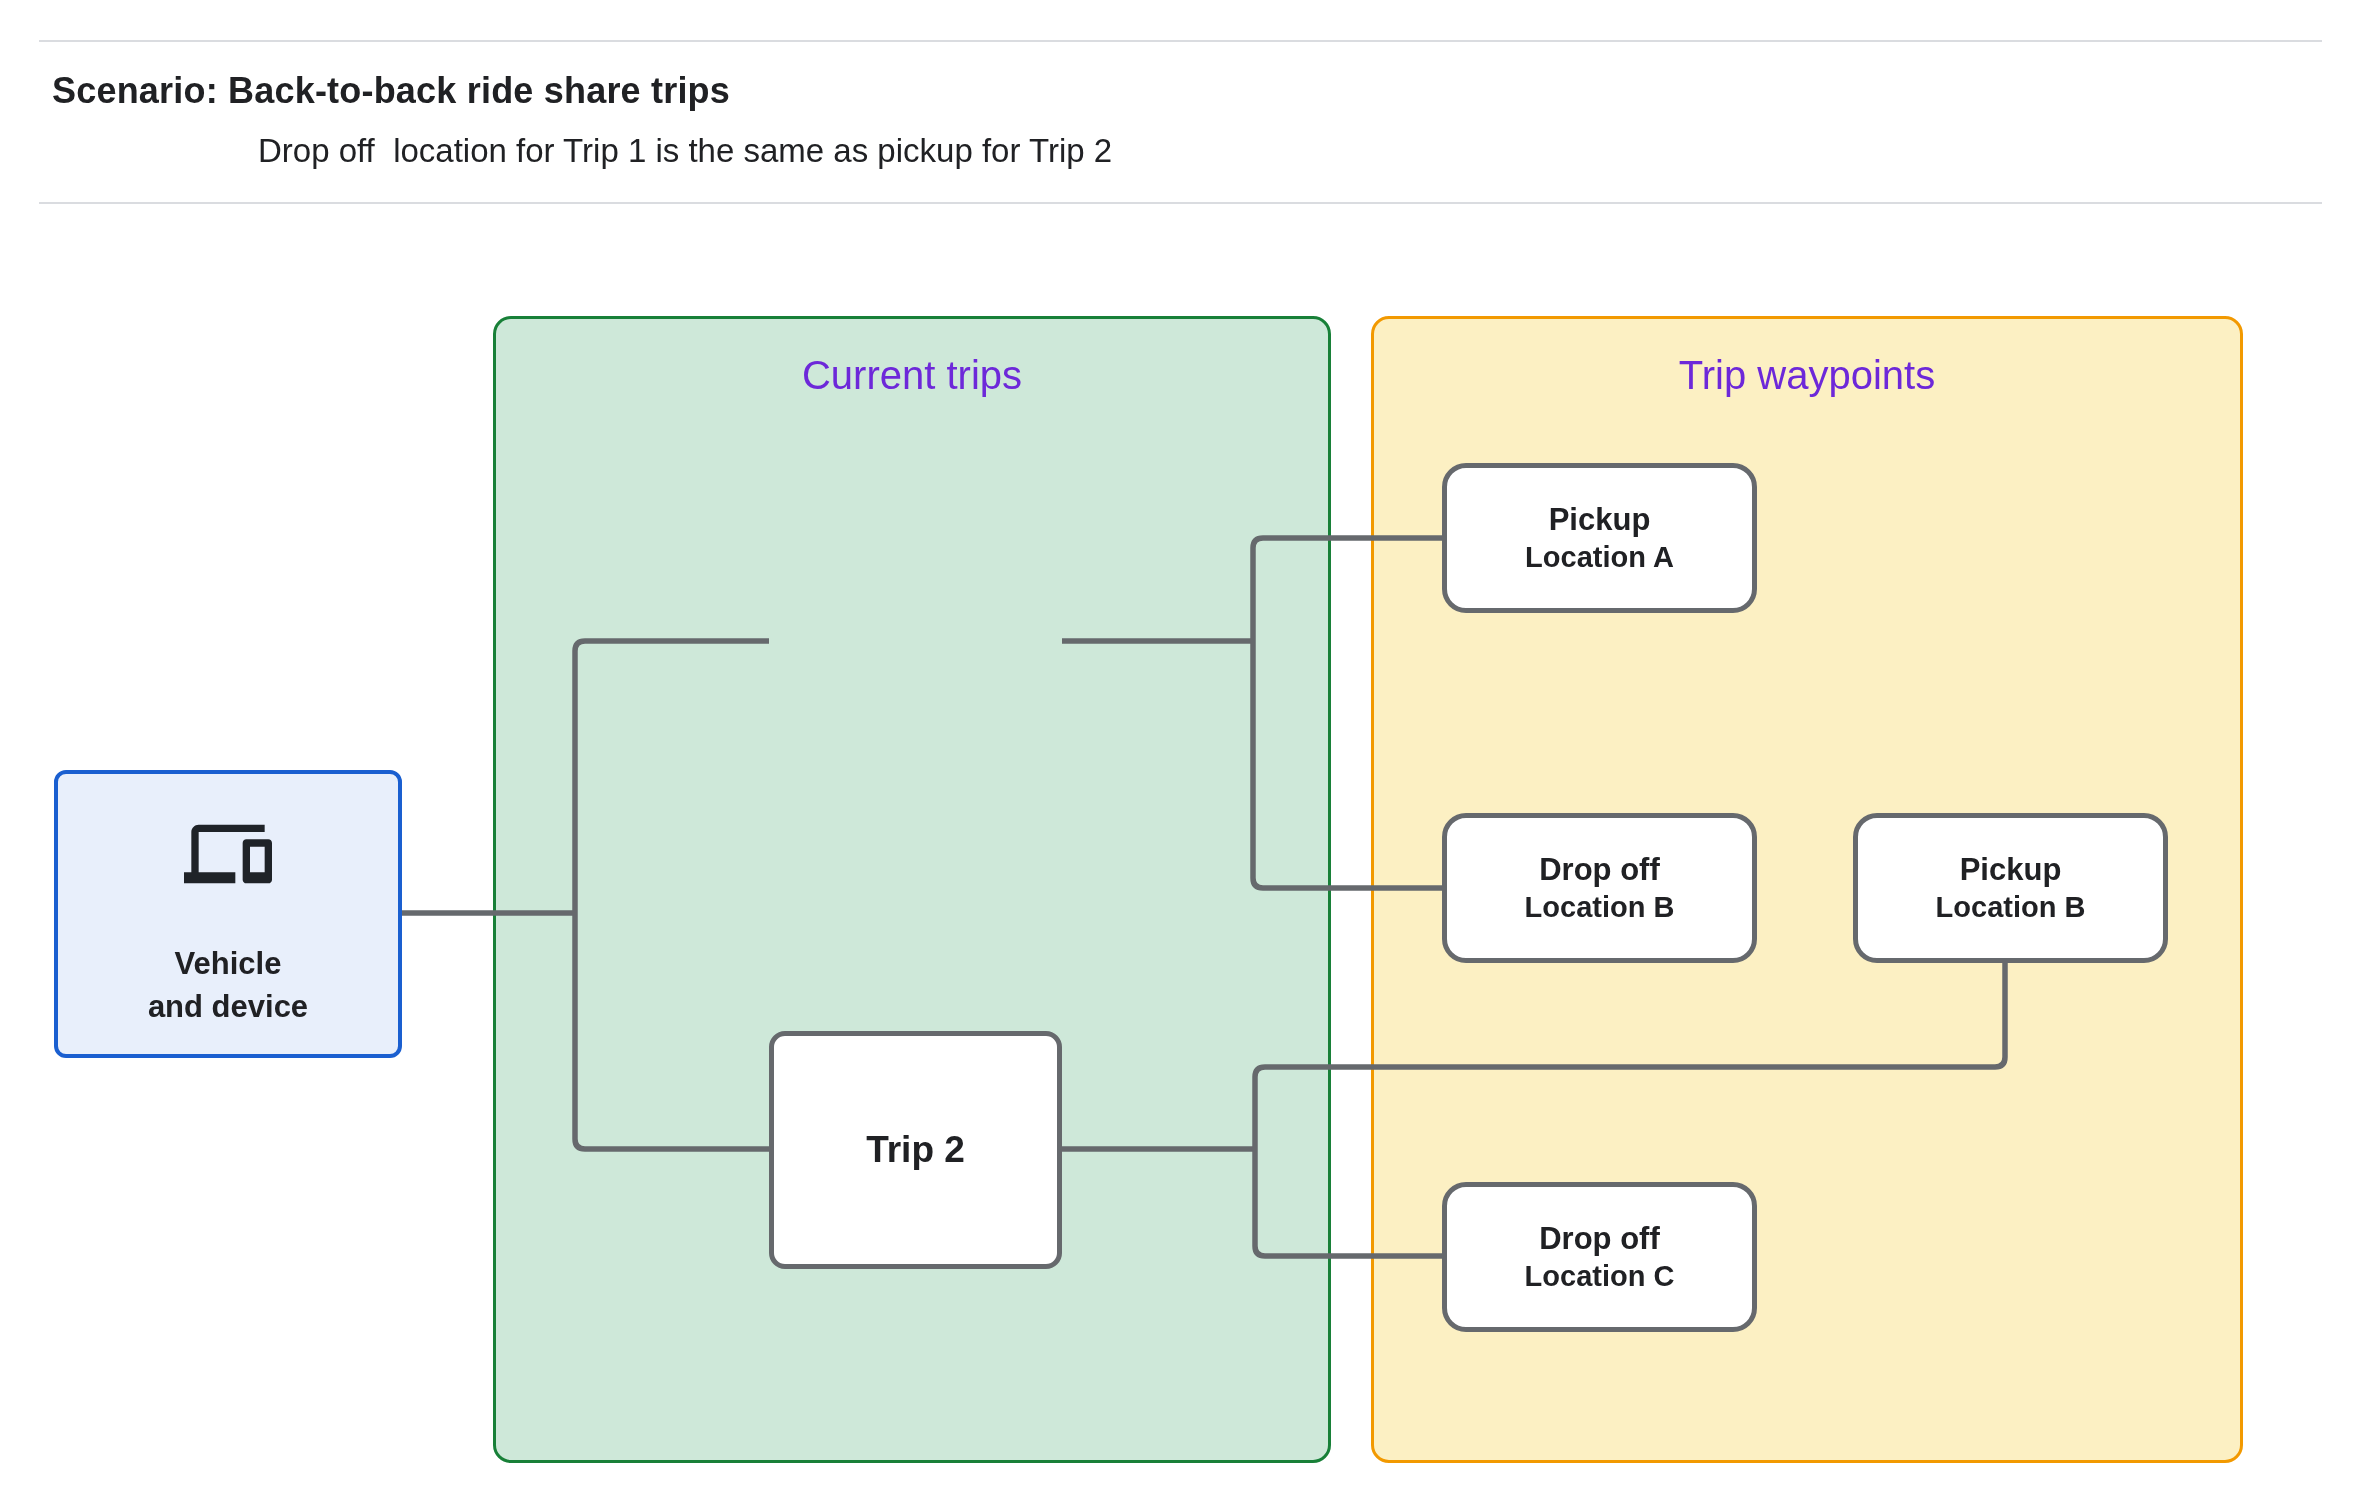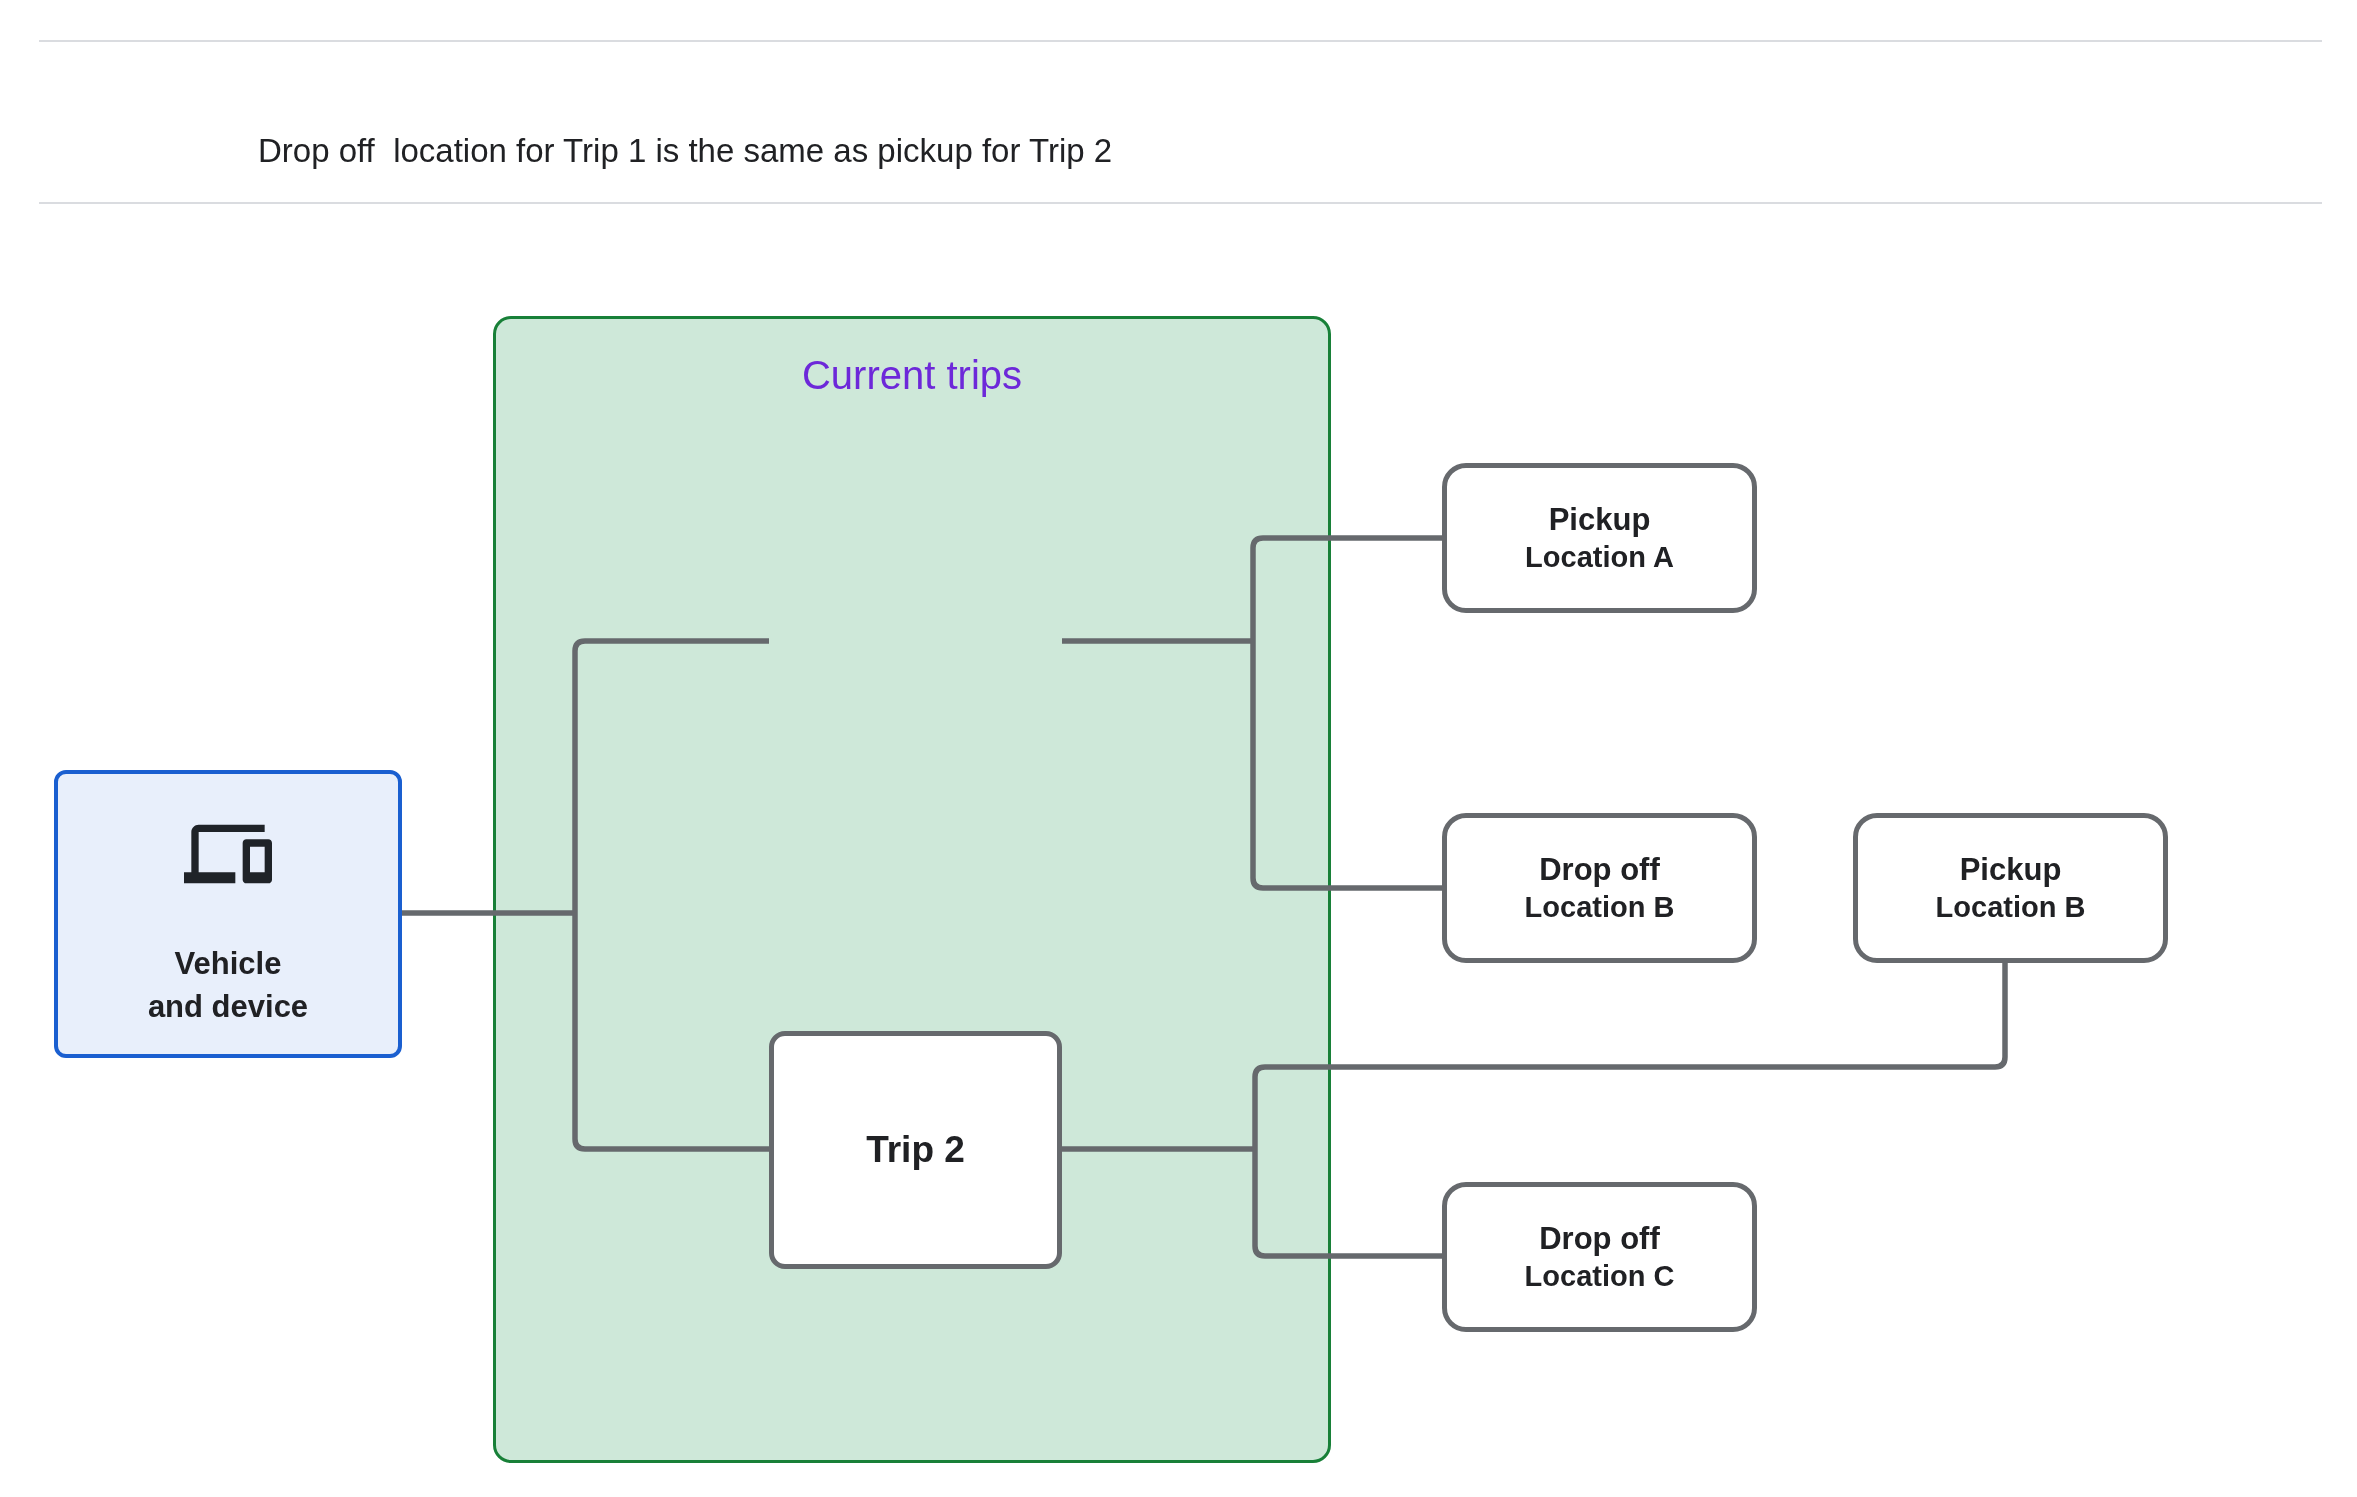--- a/index.html
+++ b/index.html
@@ -72,27 +72,31 @@
     position:absolute; left:0; right:0; top:168px; text-align:center;
     font-size:31px; font-weight:700; line-height:43px;
   }
 </style>
 </head>
 <body>
 
 <div class="canvas">
 
   <div class="rule top"></div>
+  <div class="hdr-title">Scenario: Back-to-back ride share trips</div>
   <div class="hdr-sub">Drop off  location for Trip 1 is the same as pickup for Trip 2</div>
   <div class="rule bottom"></div>
 
   <div class="group green">
     <div class="group-title">Current trips</div>
   </div>
 
+  <div class="group orange">
+    <div class="group-title">Trip waypoints</div>
+  </div>
 
   <svg class="wires" width="2357" height="1497" viewBox="0 0 2357 1497">
     <g fill="none" stroke="#66696d" stroke-width="5.5" stroke-linejoin="round">
       <path d="M769 641 H585 Q575 641 575 651 V1139 Q575 1149 585 1149 H769 M390 913 H575"></path>
       <path d="M1442 538 H1263 Q1253 538 1253 548 V878 Q1253 888 1263 888 H1442 M1062 641 H1253"></path>
       <path d="M2005 963 V1057 Q2005 1067 1995 1067 H1265 Q1255 1067 1255 1077 V1246 Q1255 1256 1265 1256 H1442 M1062 1149 H1255"></path>
     </g>
   </svg>
 
   <div class="vehicle-node">

